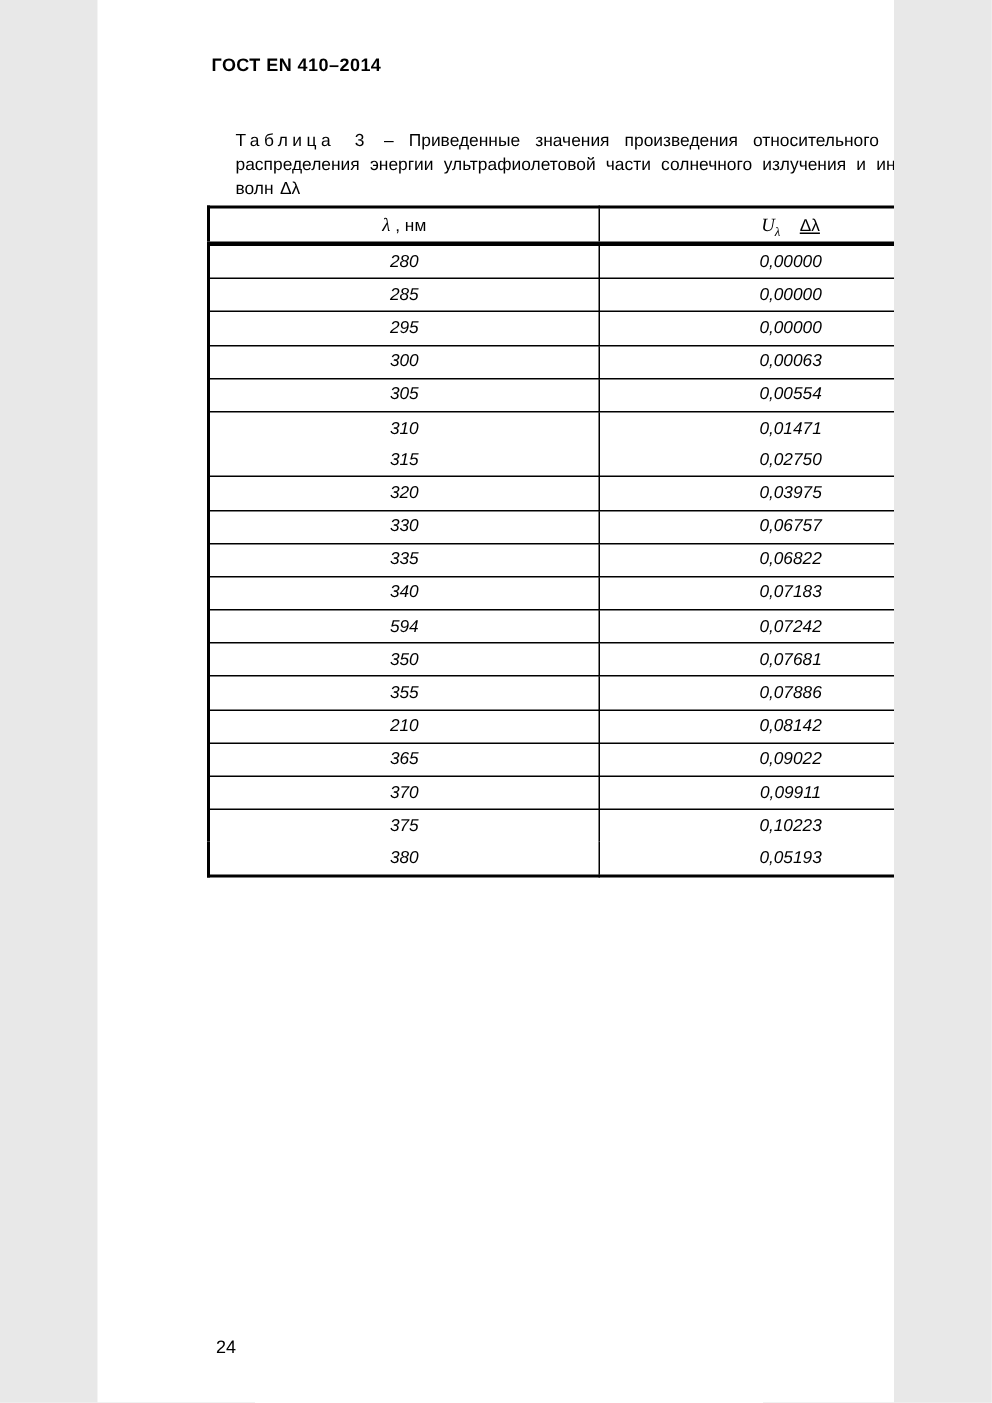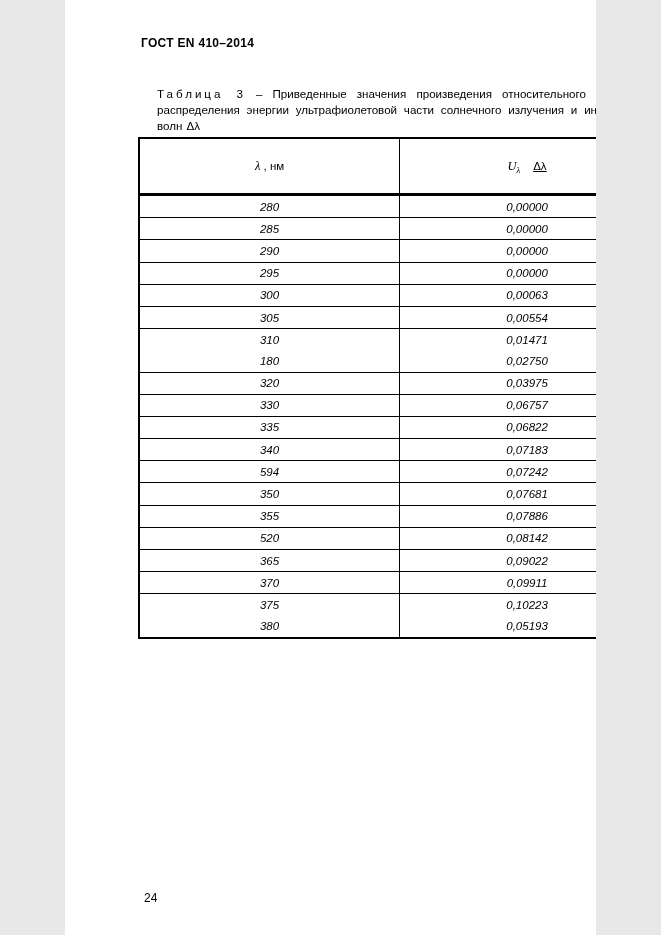--- a/index.html
+++ b/index.html
@@ -51,21 +51,21 @@
   }
   .data-table col.c1 { width: 50.5%; }
   .data-table col.c2 { width: 49.5%; }
   .data-table th {
     height: 22px;
     font-weight: normal;
     font-size: 11.5px;
     text-align: center;
     vertical-align: middle;
     border-bottom: 3px solid #000;
-    padding: 16px;
+    padding: 0;
   }
   .data-table th:first-child,
   .data-table td:first-child {
     border-right: 1px solid #000;
   }
   .data-table td {
     height: 21.2px;
     text-align: center;
     vertical-align: middle;
     border-bottom: 1px solid #000;
@@ -125,41 +125,37 @@
     <tbody>
         <tr>
           <td>280</td>
           <td>0,00000</td>
         </tr>
         <tr>
           <td>285</td>
           <td>0,00000</td>
         </tr>
         <tr>
-          <td>290</td>
-          <td>0,00000</td>
-        </tr>
-        <tr>
           <td>295</td>
           <td>0,00000</td>
         </tr>
         <tr>
           <td>300</td>
           <td>0,00063</td>
         </tr>
         <tr>
           <td>305</td>
           <td>0,00554</td>
         </tr>
         <tr class="no-divider">
           <td>310</td>
           <td>0,01471</td>
         </tr>
         <tr>
-          <td>180</td>
+          <td>315</td>
           <td>0,02750</td>
         </tr>
         <tr>
           <td>320</td>
           <td>0,03975</td>
         </tr>
         <tr>
           <td>330</td>
           <td>0,06757</td>
         </tr>
@@ -177,21 +173,21 @@
         </tr>
         <tr>
           <td>350</td>
           <td>0,07681</td>
         </tr>
         <tr>
           <td>355</td>
           <td>0,07886</td>
         </tr>
         <tr>
-          <td>520</td>
+          <td>210</td>
           <td>0,08142</td>
         </tr>
         <tr>
           <td>365</td>
           <td>0,09022</td>
         </tr>
         <tr>
           <td>370</td>
           <td>0,09911</td>
         </tr>

